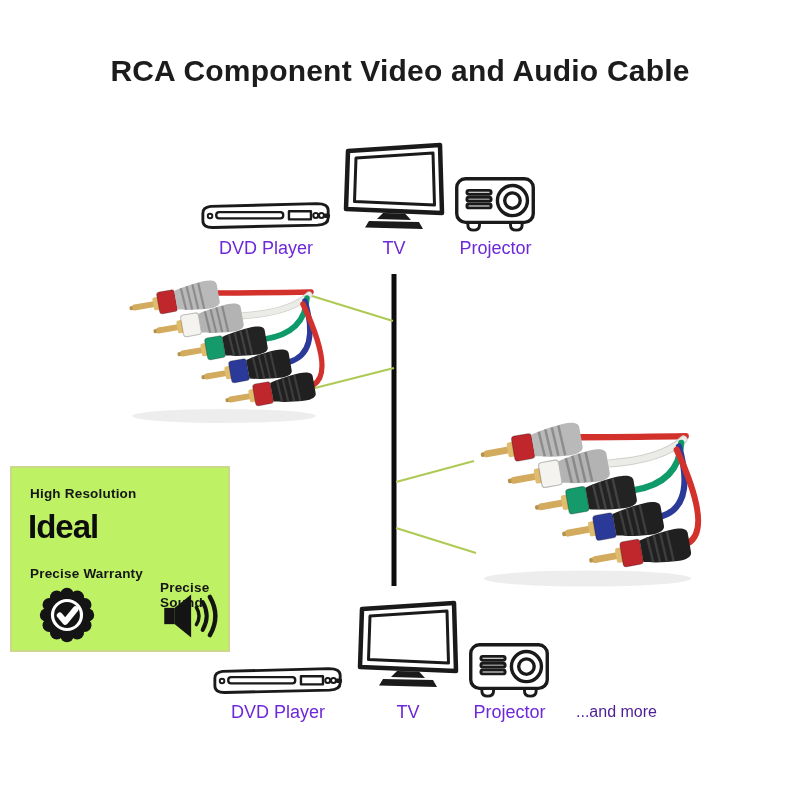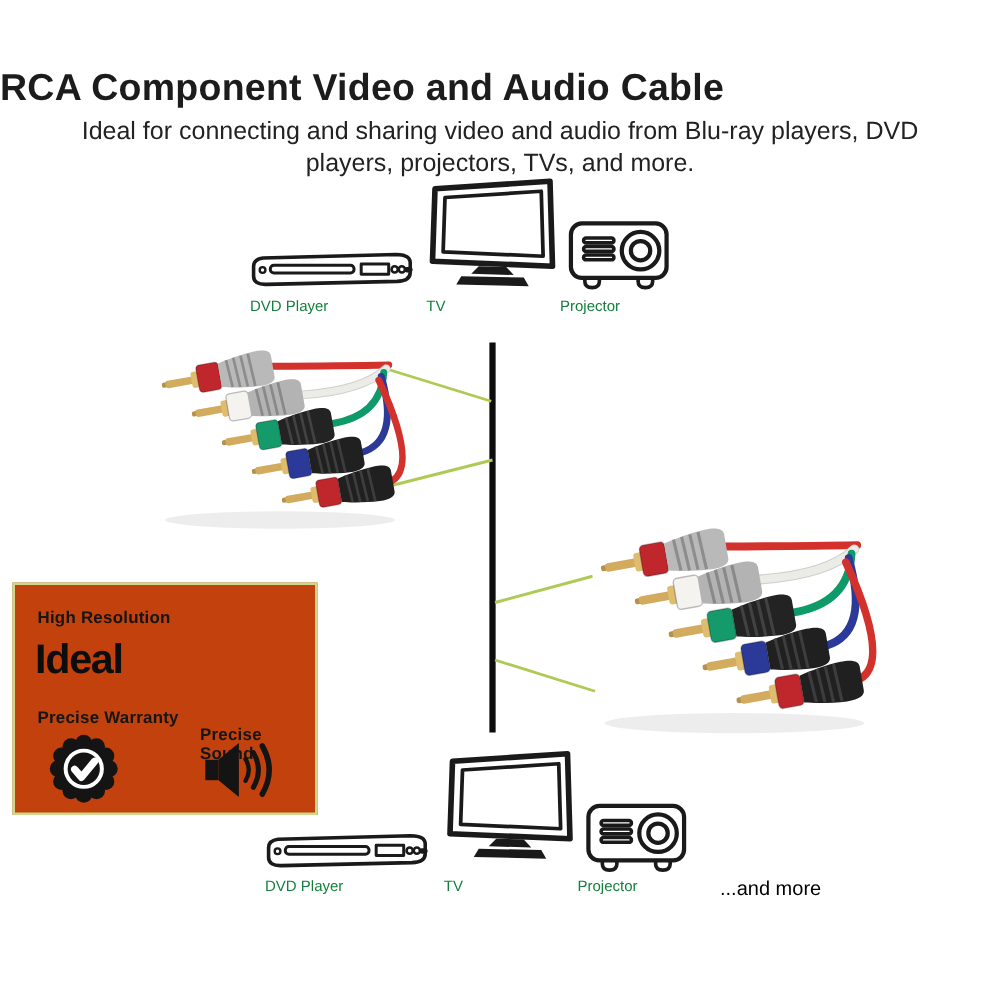--- a/index.html
+++ b/index.html
@@ -2,35 +2,35 @@
 <html><head>
 <meta charset="utf-8">
 <style>
   html,body{margin:0;padding:0;background:#fff;}
   .canvas{
     position:relative;width:800px;height:800px;background:#ffffff;
     font-family:"Liberation Sans", sans-serif;color:#1c1c1c;overflow:hidden;
   }
   .abs{position:absolute;}
   .page-title{
-    left:0;right:0;top:34px;text-align:left;
+    left:0;right:0;top:34px;text-align:center;
     font-size:30px;font-weight:bold;letter-spacing:0.2px;
   }
   .page-subtitle{
     left:30px;right:30px;top:72px;text-align:center;
     font-size:20px;line-height:1.32;color:#222;
   }
   .page-subtitle .inner{display:inline-block;max-width:730px;}
   .dev-label{
-    font-size:12px;color:#15803d;
-  }
-  .more-label{font-size:16px;color:#000000;}
+    text-align:center;font-size:18px;color:#6d28d9;
+  }
+  .more-label{font-size:16px;color:#4c1d95;}
   .feature-box{
-    left:10px;top:466px;width:244px;height:186px;
-    border:2px solid #ccd98b;background:#c2410c;box-sizing:border-box;
+    left:10px;top:466px;width:220px;height:186px;
+    border:2px solid #ccd98b;background:#bef264;box-sizing:border-box;
   }
   .feat-label{font-weight:bold;font-size:13.5px;color:#161616;letter-spacing:0.2px;}
   .fullhd{
     font-weight:800;font-size:33px;color:#0d0d0d;letter-spacing:-1px;
     font-style:normal;
   }
   svg{display:block;}
   .overlay{left:0;top:0;pointer-events:none;}
 </style>
 </head>
@@ -100,23 +100,20 @@
       <path d="M35.5,16 Q41,25 35.5,34" fill="none" stroke="#141414" stroke-width="3.6" stroke-linecap="round"></path>
       <path d="M42,10.5 Q50.5,25 42,39.5" fill="none" stroke="#141414" stroke-width="4.2" stroke-linecap="round"></path>
       <path d="M49.5,5 Q61,25 49.5,45" fill="none" stroke="#141414" stroke-width="4.6" stroke-linecap="round"></path>
     </symbol>
   </defs>
 </svg>
 
 <div class="canvas">
 
   <h1 class="abs page-title">RCA Component Video and Audio Cable</h1>
-  <p class="abs page-subtitle">
-    <span class="inner">Ideal for connecting and sharing video and audio from Blu-ray players, DVD players, projectors, TVs, and more.</span>
-  </p>
 
   <svg class="abs" style="left:200px;top:201px" width="132" height="30">
       <use href="#sym-dvd"></use>
     </svg>
   <svg class="abs" style="left:341px;top:142px" width="106" height="96">
       <use href="#sym-tv"></use>
     </svg>
   <svg class="abs" style="left:454px;top:172px" width="82" height="62">
       <use href="#sym-proj"></use>
     </svg>

